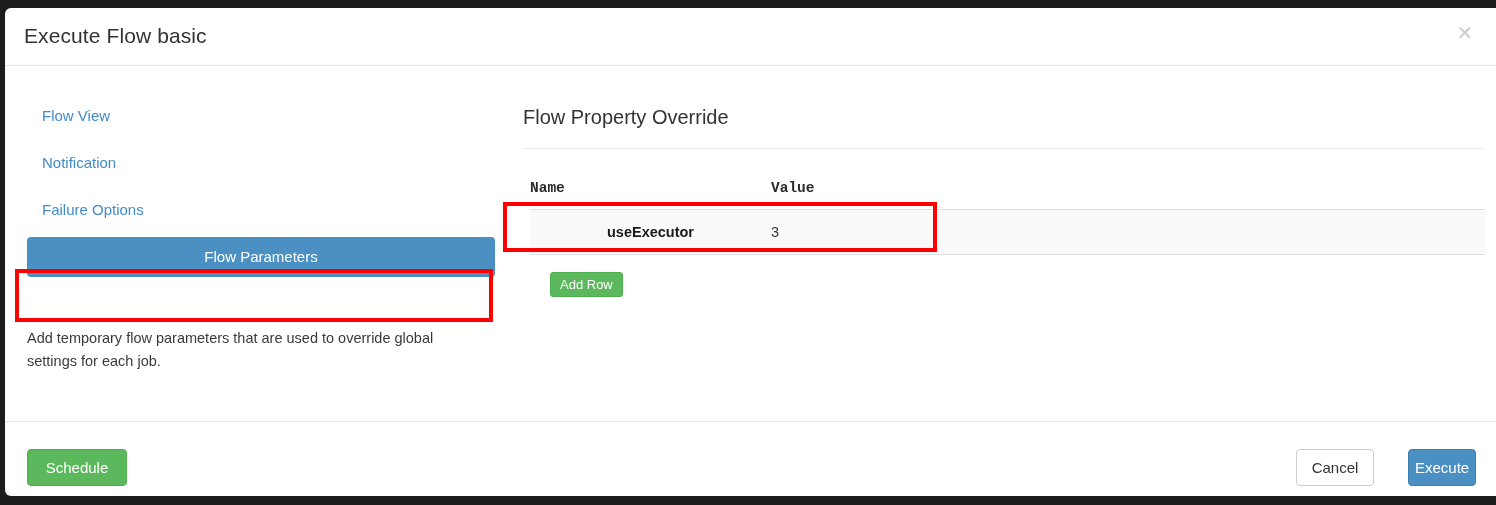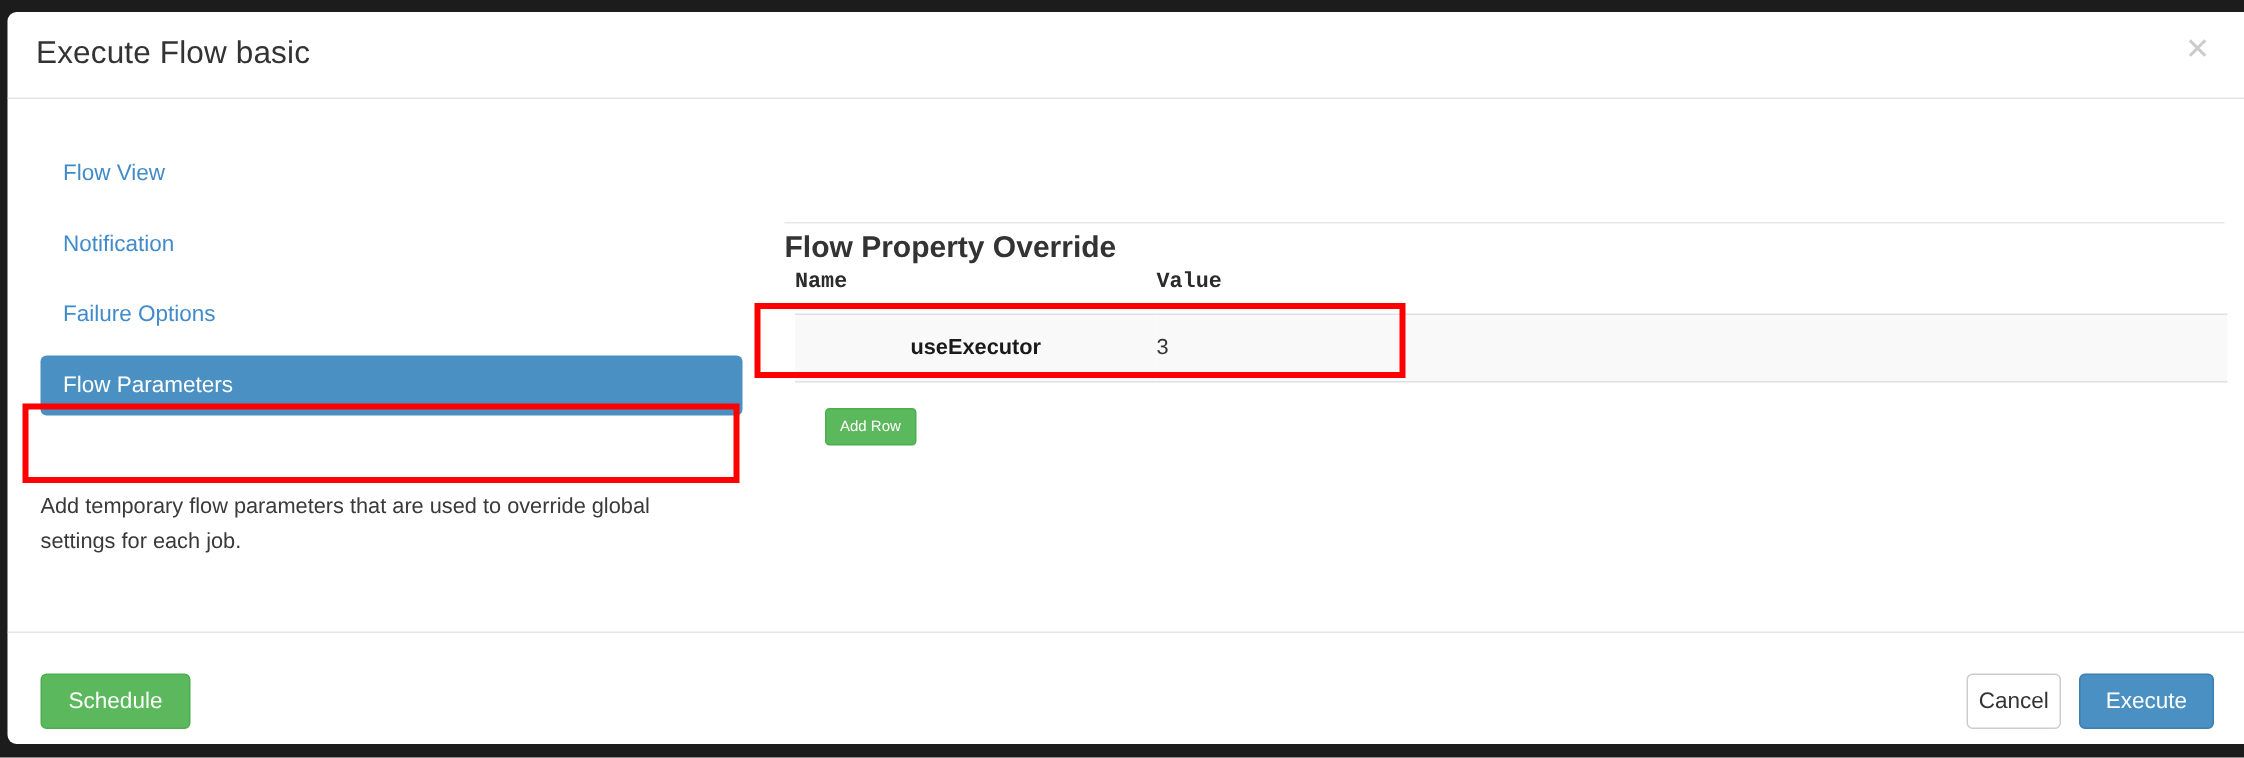--- a/index.html
+++ b/index.html
@@ -90,20 +90,21 @@
     text-decoration: none;
     border-radius: 4px;
     box-sizing: border-box;
     cursor: pointer;
     white-space: nowrap;
   }
   .nav-item.spaced { margin-bottom: 7px; }
   .nav-item.active {
     background: #4a90c2;
     color: #ffffff;
+    text-align: center;
   }
   .nav-desc {
     position: absolute;
     left: 22px;
     top: 260px;
     width: 460px;
     font-size: 14.5px;
     line-height: 23px;
     color: #3a3a3a;
   }
@@ -113,24 +114,23 @@
     position: absolute;
     left: 518px;
     top: 0;
     width: 965px;
   }
   .panel-heading {
     position: absolute;
     left: 0;
     top: 39px;
     font-size: 20px;
-    font-weight: 700;
+    font-weight: 400;
     color: #333333;
     white-space: nowrap;
-    margin-top: 48px;
   }
   .panel-rule {
     position: absolute;
     left: 0;
     top: 81px;
     width: 960px;
     height: 1px;
     background: #e8e8e8;
   }
 
@@ -166,21 +166,21 @@
     text-align: center;
   }
   .col-name  { width: 241px; }
   .col-value { width: 714px; }
 
   .add-row-btn {
     position: absolute;
     left: 27px;
     top: 205px;
     padding: 3px 9px;
-    font-size: 10px;
+    font-size: 13px;
     color: #ffffff;
     background: #5cb85c;
     border: 1px solid #4cae4c;
     border-radius: 3px;
     cursor: pointer;
     font-family: "Liberation Sans", sans-serif;
     line-height: 17px;
   }
 
   
@@ -206,30 +206,30 @@
     top: 27px;
     width: 100px;
     height: 37px;
     color: #ffffff;
     background: #5cb85c;
     border: 1px solid #4cae4c;
   }
   .btn-cancel {
     right: 122px;
     top: 27px;
-    width: 63px;
+    width: 78px;
     height: 37px;
     color: #333333;
     background: #ffffff;
     border: 1px solid #cccccc;
   }
   .btn-execute {
     right: 20px;
     top: 27px;
-    width: 90px;
+    width: 68px;
     height: 37px;
     color: #ffffff;
     background: #4a90c2;
     border: 1px solid #3d7fae;
   }
 
   
   .annot {
     position: absolute;
     border: 4px solid #ff0000;

